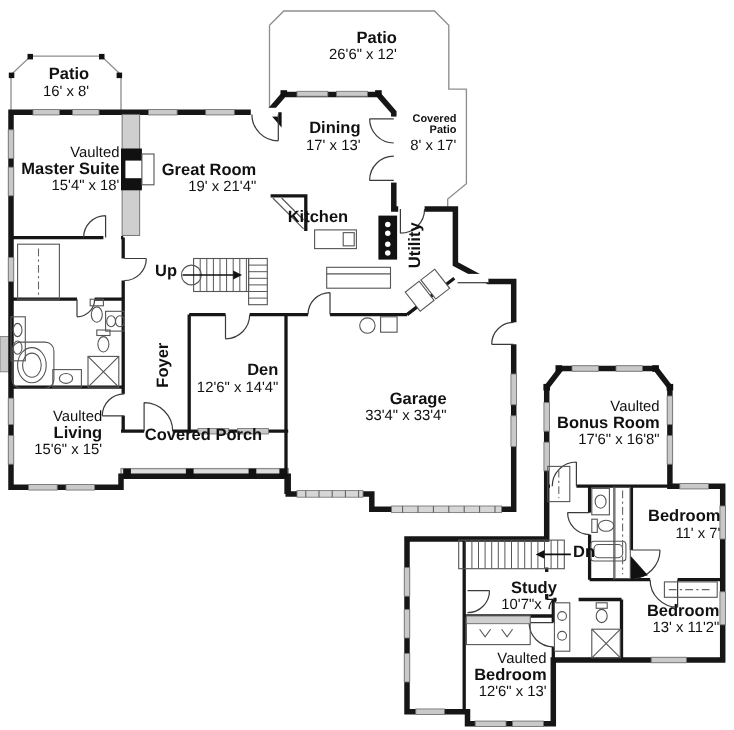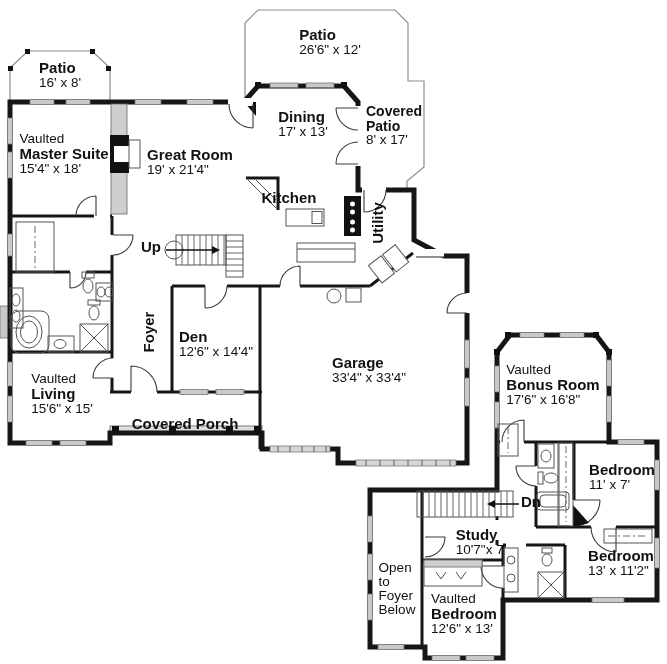--- a/index.html
+++ b/index.html
@@ -1,21 +1,21 @@
 <!DOCTYPE html>
 <html><head>
 <meta charset="utf-8">
 <style>
   html,body{margin:0;padding:0;background:#ffffff;}
   #plan{position:relative;width:667px;height:664px;background:#ffffff;overflow:hidden;
         font-family:"Liberation Sans",sans-serif;color:#111;}
   #plan svg{position:absolute;left:0;top:0;}
-  .lb{position:absolute;transform:translateX(-50%);text-align:left;line-height:1.04;white-space:nowrap;}
+  .lb{position:absolute;transform:translateX(-50%);text-align:right;line-height:1.04;white-space:nowrap;}
   .nm{display:block;font-weight:bold;font-size:15px;}
-  .nm2{display:block;font-weight:bold;font-size:14px;}
+  .nm2{display:block;font-weight:bold;font-size:10px;}
   .pre{display:block;font-size:13.5px;}
   .dim{display:block;font-size:13.5px;}
   .rot{position:absolute;transform:translate(-50%,-50%) rotate(-90deg);font-weight:bold;font-size:15px;white-space:nowrap;}
   .wall{stroke:#161616;fill:none;}
   .thin{stroke:#8d8d8d;stroke-width:1.2;fill:none;}
   .fix{stroke:#555;stroke-width:1;fill:#fff;}
   .fixn{stroke:#555;stroke-width:1;fill:none;}
   .door{stroke:#3a3a3a;stroke-width:1.1;fill:none;}
   .win{fill:#c9c9c9;stroke:#777;stroke-width:0.8;}
   .gap{fill:#ffffff;stroke:none;}
@@ -298,45 +298,39 @@
   </div>
   <div class="lb" style="left:369px;top:355px">
     <span class="nm">Garage</span>
     <span class="dim">33'4" x 33'4"</span>
   </div>
   <div class="lb" style="left:62px;top:372px">
     <span class="pre">Vaulted</span>
     <span class="nm">Living</span>
     <span class="dim">15'6" x 15'</span>
   </div>
-  <div class="lb" style="left:185px;top:416px">
+  <div class="lb" style="left:185px;top:388px">
     <span class="nm">Covered Porch</span>
   </div>
   <div class="lb" style="left:553px;top:363px">
     <span class="pre">Vaulted</span>
     <span class="nm">Bonus Room</span>
     <span class="dim">17'6" x 16'8"</span>
   </div>
   <div class="lb" style="left:622px;top:462px">
     <span class="nm">Bedroom</span>
     <span class="dim">11' x 7'</span>
   </div>
   <div class="lb" style="left:531px;top:494px">
     <span class="nm">Dn</span>
   </div>
   <div class="lb" style="left:481px;top:527px">
     <span class="nm">Study</span>
     <span class="dim">10'7"x 7'</span>
   </div>
-  <div class="lb" style="left:397px;top:561px">
-    <span class="dim">Open</span>
-    <span class="dim">to</span>
-    <span class="dim">Foyer</span>
-    <span class="dim">Below</span>
-  </div>
   <div class="lb" style="left:621px;top:548px">
     <span class="nm">Bedroom</span>
     <span class="dim">13' x 11'2"</span>
   </div>
   <div class="lb" style="left:464px;top:592px">
     <span class="pre">Vaulted</span>
     <span class="nm">Bedroom</span>
     <span class="dim">12'6" x 13'</span>
   </div>
 </div>

